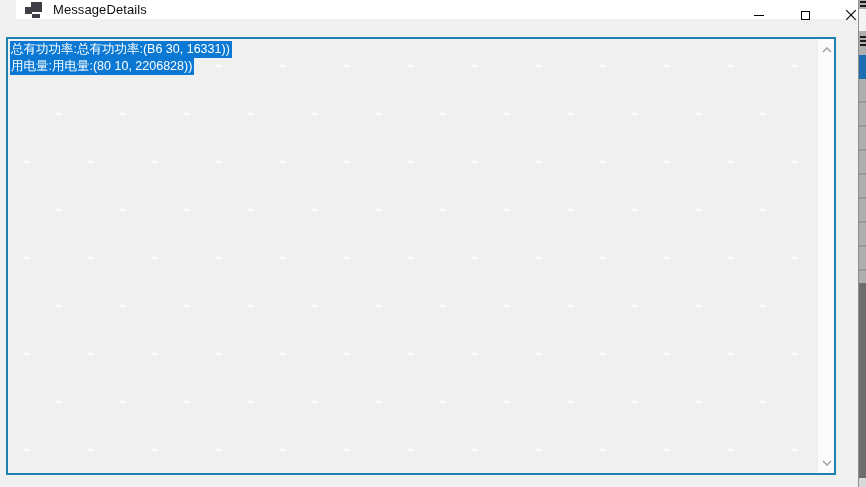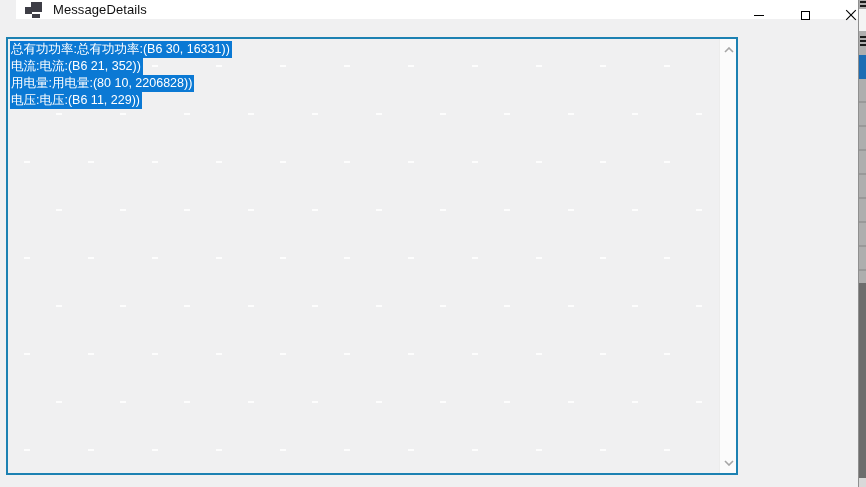--- a/index.html
+++ b/index.html
@@ -49,21 +49,21 @@
   }
   .cap-btn{
     width:46px;height:30px;display:flex;align-items:center;justify-content:center;
     background:transparent;border:none;cursor:pointer;
   }
   .glyph-min{width:10px;height:0;border-top:1px solid #000;}
   .glyph-max{width:9px;height:9px;border:1px solid #000;background:transparent;}
 
   
   .textbox{
-    position:absolute;left:6px;top:37px;width:732px;height:438px;
+    position:absolute;left:6px;top:37px;width:830px;height:438px;
     border:2px solid var(--textbox-border);
     background:
       radial-gradient(6px 2px ellipse at 19px 27px, rgba(255,255,255,.85) 0 60%, transparent 61%),
       radial-gradient(6px 2px ellipse at 51px 75px, rgba(255,255,255,.85) 0 60%, transparent 61%),
       var(--content-bg);
     background-size:64px 96px,64px 96px,auto;
   }
   .messages{
     position:absolute;left:2px;top:2px;right:20px;
     font-size:12.5px;line-height:17px;
@@ -129,23 +129,21 @@
           <line x1="1.2" y1="1.2" x2="10.8" y2="10.8" stroke="#000" stroke-width="1.1"></line>
           <line x1="10.8" y1="1.2" x2="1.2" y2="10.8" stroke="#000" stroke-width="1.1"></line>
         </svg>
       </button>
     </div>
   </div>
 
   <div class="textbox">
     <div class="messages">
       <div class="msg-line"><span>总有功功率:总有功功率:(B6 30, 16331))</span></div>
-      <div class="msg-line"><span>电流:电流:(B6 21, 352))</span></div>
       <div class="msg-line"><span>用电量:用电量:(80 10, 2206828))</span></div>
-      <div class="msg-line"><span>电压:电压:(B6 11, 229))</span></div>
     </div>
 
     <div class="v-scrollbar">
       <button class="sb-btn sb-up">
         <svg width="10" height="6" viewBox="0 0 10 6">
           <polyline points="1,5 5,1 9,5" fill="none" stroke="#a6a6a6" stroke-width="1.6"></polyline>
         </svg>
       </button>
       <button class="sb-btn sb-down">
         <svg width="10" height="6" viewBox="0 0 10 6">

